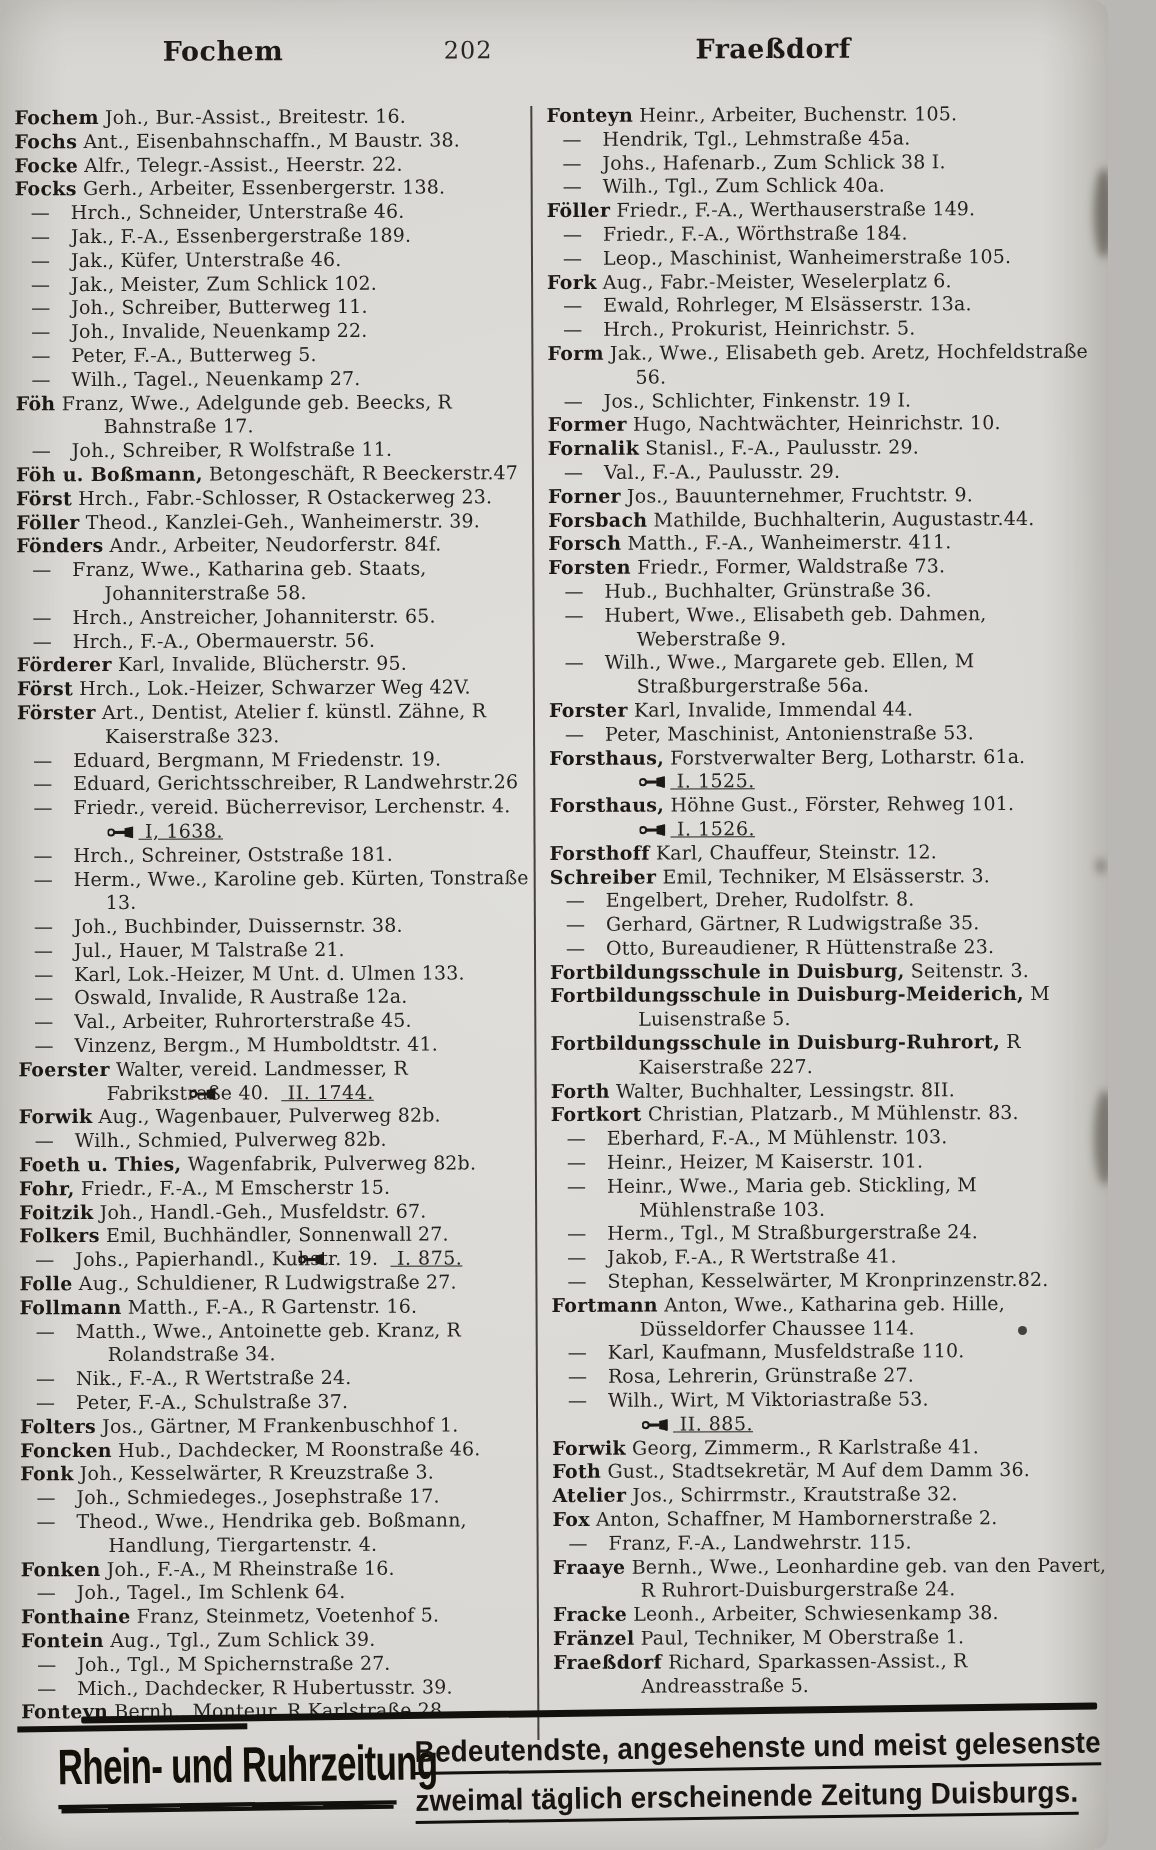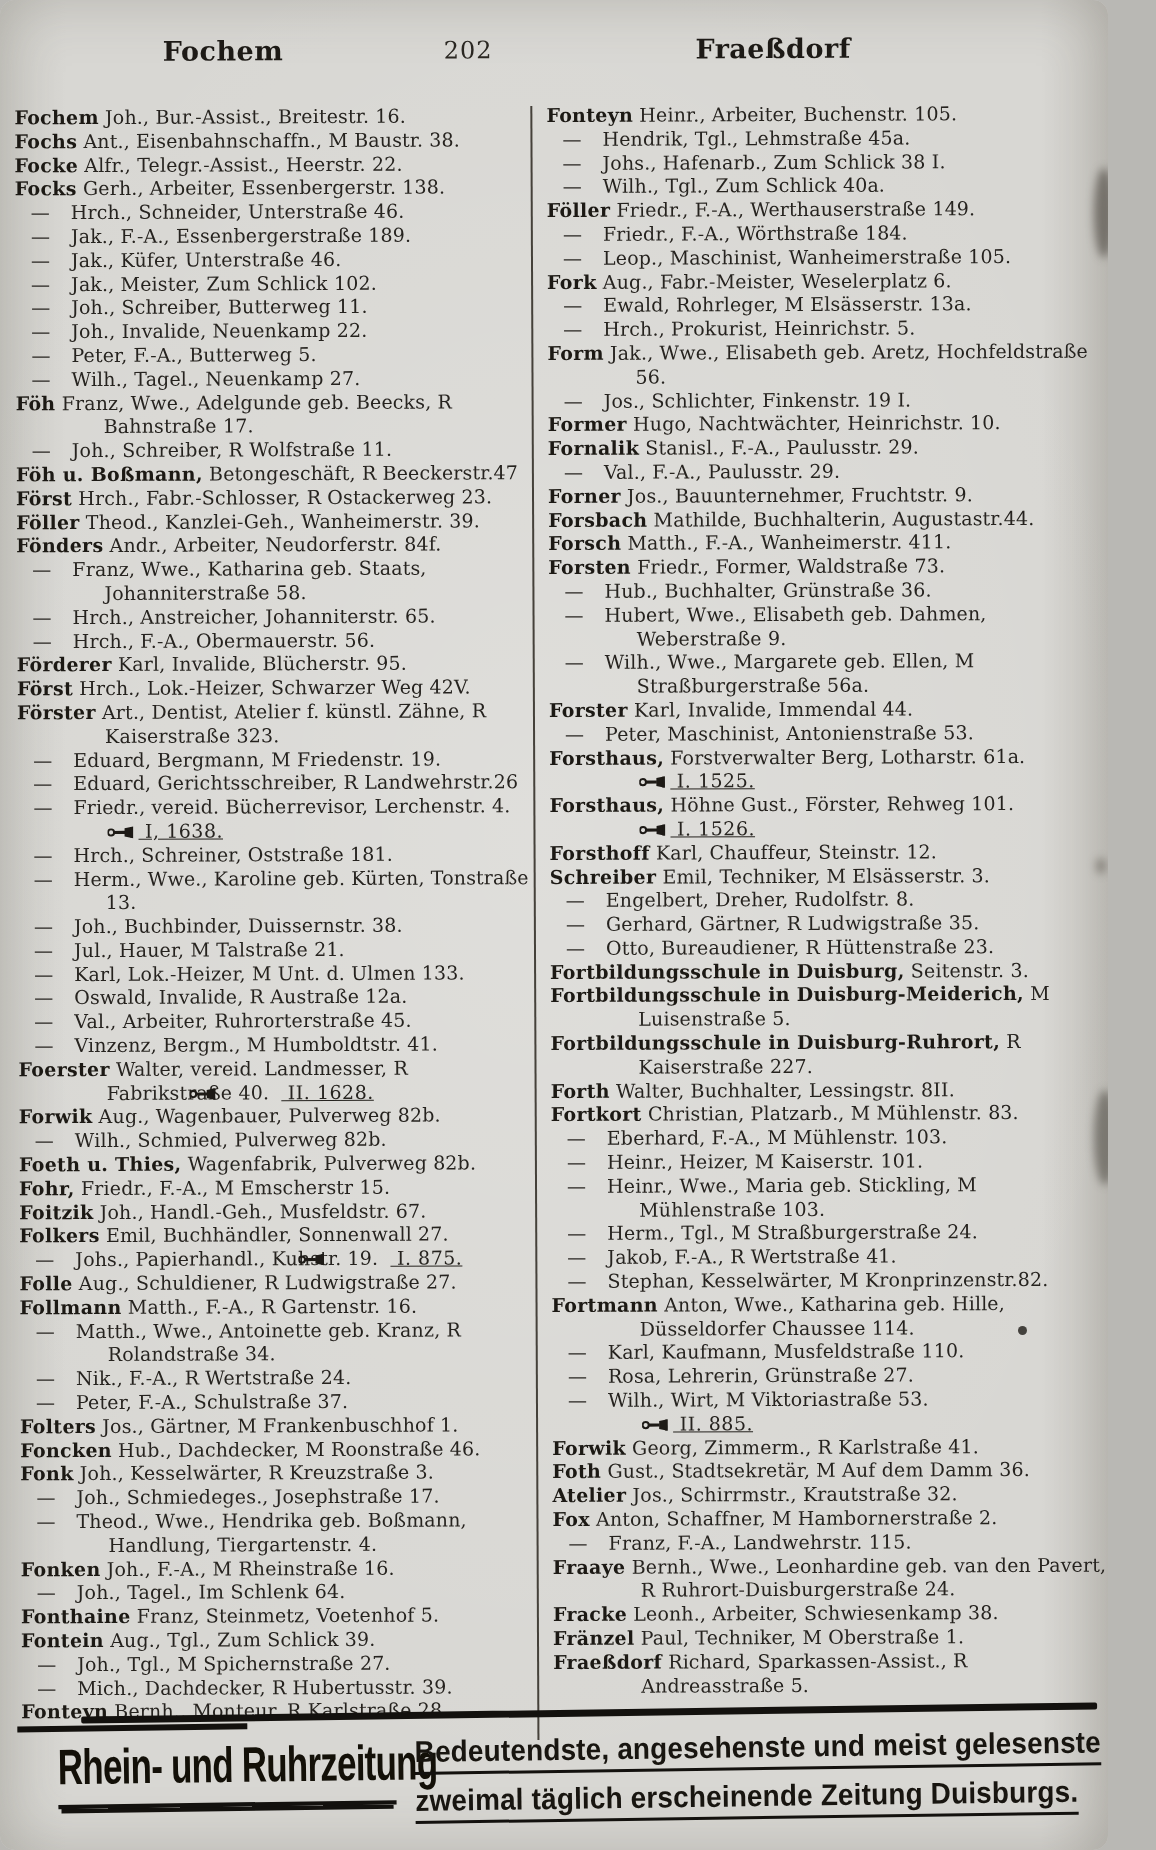--- a/index.html
+++ b/index.html
@@ -136,21 +136,21 @@
           <div class="entry"><span class="dash">—</span><span class="etext">Jul., Hauer, M Talstraße 21.</span></div>
           <div class="entry"><span class="dash">—</span><span class="etext">Karl, Lok.-Heizer, M Unt. d. Ulmen 133.</span></div>
           <div class="entry"><span class="dash">—</span><span class="etext">Oswald, Invalide, R Austraße 12a.</span></div>
           <div class="entry"><span class="dash">—</span><span class="etext">Val., Arbeiter, Ruhrorterstraße 45.</span></div>
           <div class="entry"><span class="dash">—</span><span class="etext">Vinzenz, Bergm., M Humboldtstr. 41.</span></div>
           <div class="entry"><span class="lead">Foerster</span> <span class="etext">Walter, vereid. Landmesser, R Fabrikstraße 40.</span> <span class="tel"><svg width="27" height="13" viewBox="0 0 30 14" xmlns="http://www.w3.org/2000/svg">
                 <circle cx="4" cy="7" r="3.4" fill="none" stroke="#1d1a16" stroke-width="2.2"></circle>
                 <rect x="6.5" y="5.3" width="13" height="3.4" fill="#1d1a16"></rect>
                 <path d="M19 2.5 L28.5 0.5 L28.5 13.5 L19 11.5 Z" fill="#1d1a16"></path>
                 <rect x="25.5" y="1" width="2.4" height="12" fill="#1d1a16"></rect>
-              </svg></span><span class="phnum"> II. 1628.</span></div>
+              </svg></span><span class="phnum"> II. 1744.</span></div>
           <div class="entry"><span class="lead">Forwik</span> <span class="etext">Aug., Wagenbauer, Pulverweg 82b.</span></div>
           <div class="entry"><span class="dash">—</span><span class="etext">Wilh., Schmied, Pulverweg 82b.</span></div>
           <div class="entry"><span class="lead">Foeth u. Thies,</span> <span class="etext">Wagenfabrik, Pulverweg 82b.</span></div>
           <div class="entry"><span class="lead">Fohr,</span> <span class="etext">Friedr., F.-A., M Emscherstr 15.</span></div>
           <div class="entry"><span class="lead">Foitzik</span> <span class="etext">Joh., Handl.-Geh., Musfeldstr. 67.</span></div>
           <div class="entry"><span class="lead">Folkers</span> <span class="etext">Emil, Buchhändler, Sonnenwall 27.</span></div>
           <div class="entry"><span class="dash">—</span><span class="etext">Johs., Papierhandl., Kuhstr. 19.</span> <span class="tel"><svg width="27" height="13" viewBox="0 0 30 14" xmlns="http://www.w3.org/2000/svg">
                 <circle cx="4" cy="7" r="3.4" fill="none" stroke="#1d1a16" stroke-width="2.2"></circle>
                 <rect x="6.5" y="5.3" width="13" height="3.4" fill="#1d1a16"></rect>
                 <path d="M19 2.5 L28.5 0.5 L28.5 13.5 L19 11.5 Z" fill="#1d1a16"></path>

